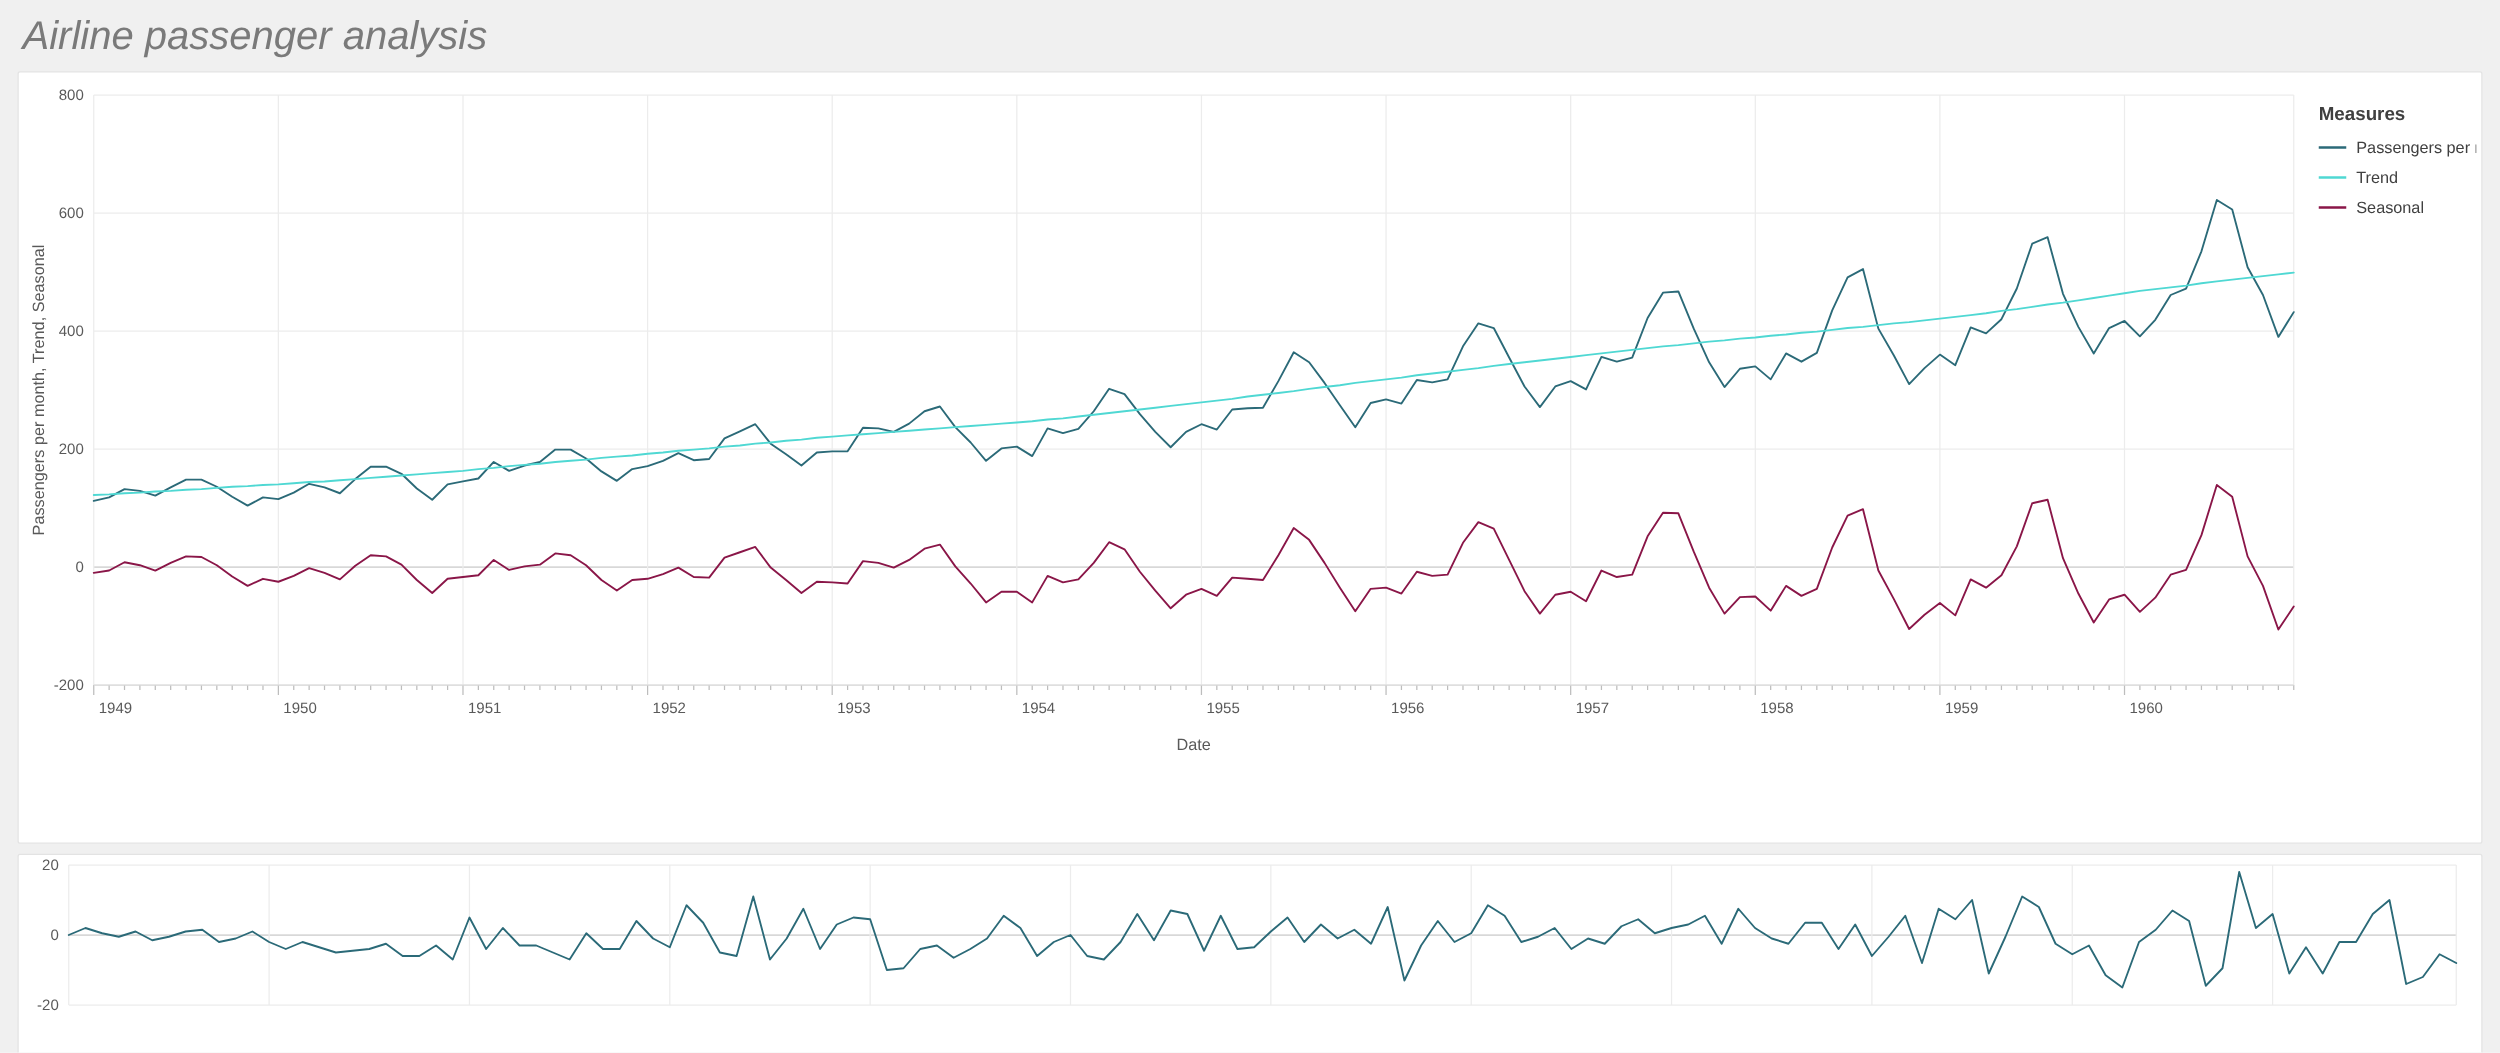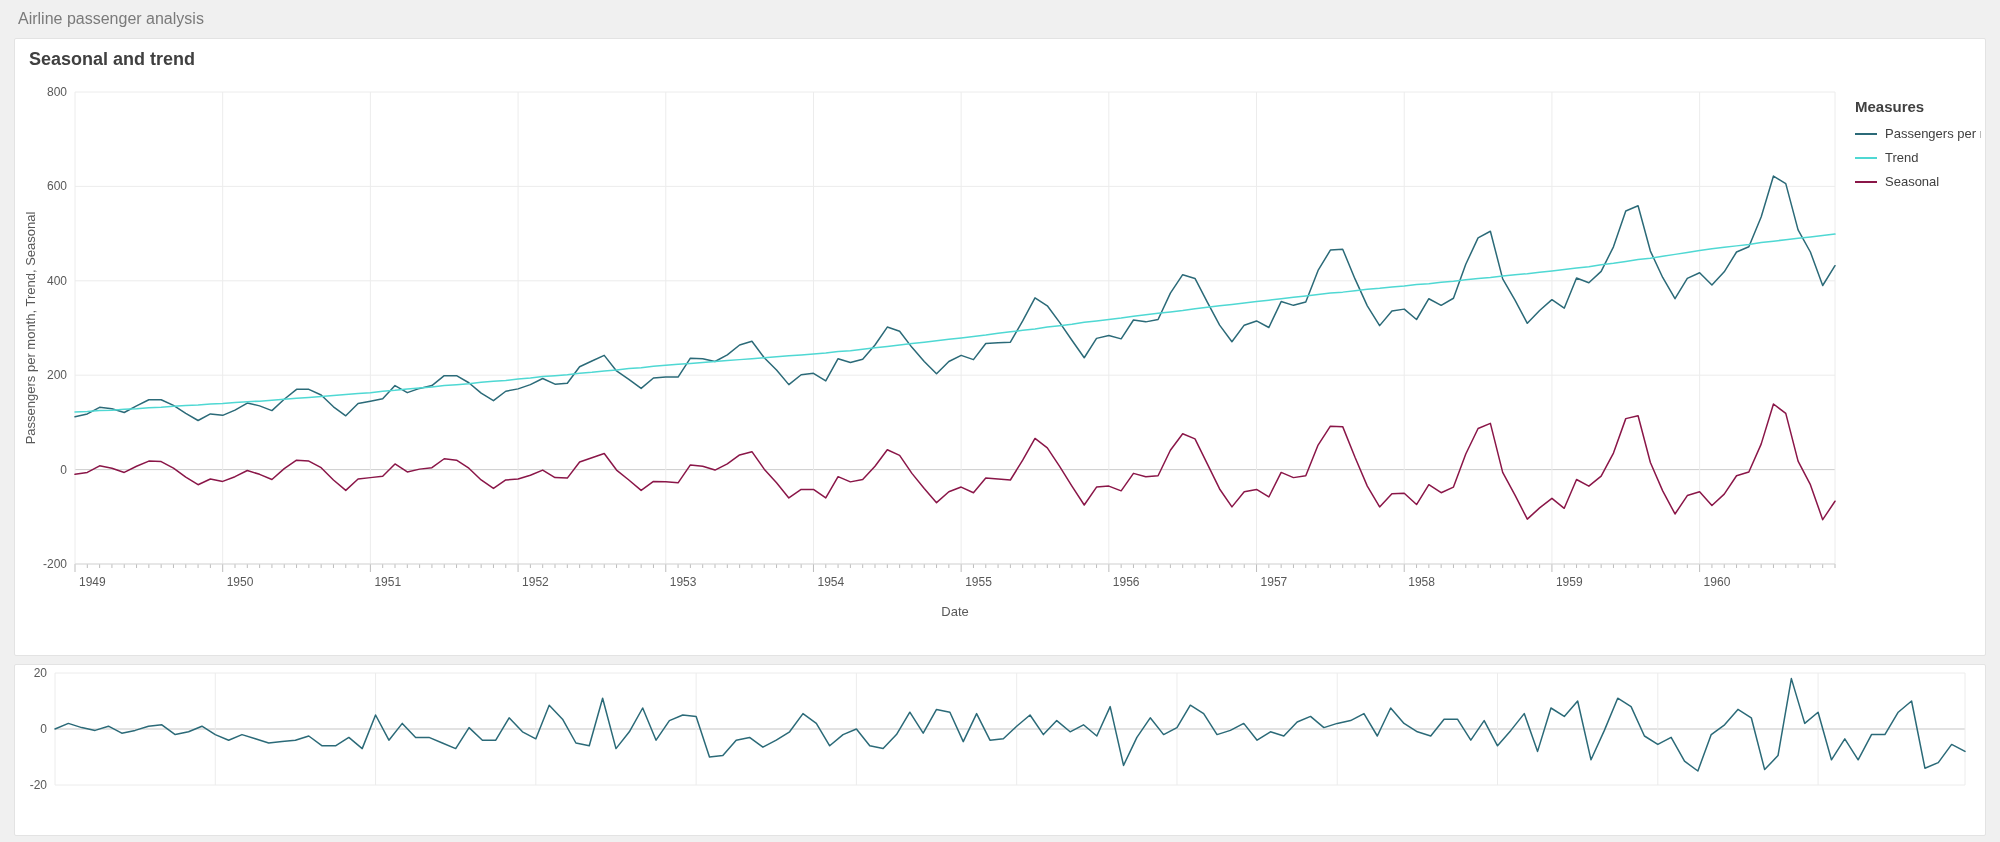--- a/index.html
+++ b/index.html
@@ -9,24 +9,25 @@
     height: 842px;
     background: #f0f0f0;
     font-family: "Segoe UI", "Helvetica Neue", Arial, sans-serif;
     color: #595959;
   }
   .page {
     box-sizing: border-box;
     padding: 0;
   }
   .page-title {
-    font-size: 16px;
+    font-size: 32px;
     font-weight: 400;
     color: #7a7a7a;
     padding: 10px 18px 6px 18px;
+    font-style: italic;
   }
   .panel {
     background: #ffffff;
     border: 1px solid #e3e3e3;
     border-radius: 2px;
     margin: 4px 14px 8px 14px;
     box-sizing: border-box;
     position: relative;
   }
   .panel-title {
@@ -48,21 +49,20 @@
   .legend-label { fill: #404040; font-size: 13px; }
   .series-line { fill: none; stroke-width: 1.5; stroke-linejoin: round; stroke-linecap: round; }
 </style>
 </head>
 <body>
 
 <div class="page">
   <div class="page-title">Airline passenger analysis</div>
 
   <div class="panel" style="height:618px;">
-    <div class="panel-title">Seasonal and trend</div>
     <div class="chart-area">
       <svg id="svg-top" width="1966" height="580">
           <line x1="60" x2="1820" y1="490" y2="490" class="grid-line"></line>
           <text x="52" y="494" text-anchor="end" class="tick-text">-200</text>
           <line x1="60" x2="1820" y1="395.6" y2="395.6" class="grid-line"></line>
           <text x="52" y="399.6" text-anchor="end" class="tick-text">0</text>
           <line x1="60" x2="1820" y1="301.2" y2="301.2" class="grid-line"></line>
           <text x="52" y="305.2" text-anchor="end" class="tick-text">200</text>
           <line x1="60" x2="1820" y1="206.8" y2="206.8" class="grid-line"></line>
           <text x="52" y="210.8" text-anchor="end" class="tick-text">400</text>

